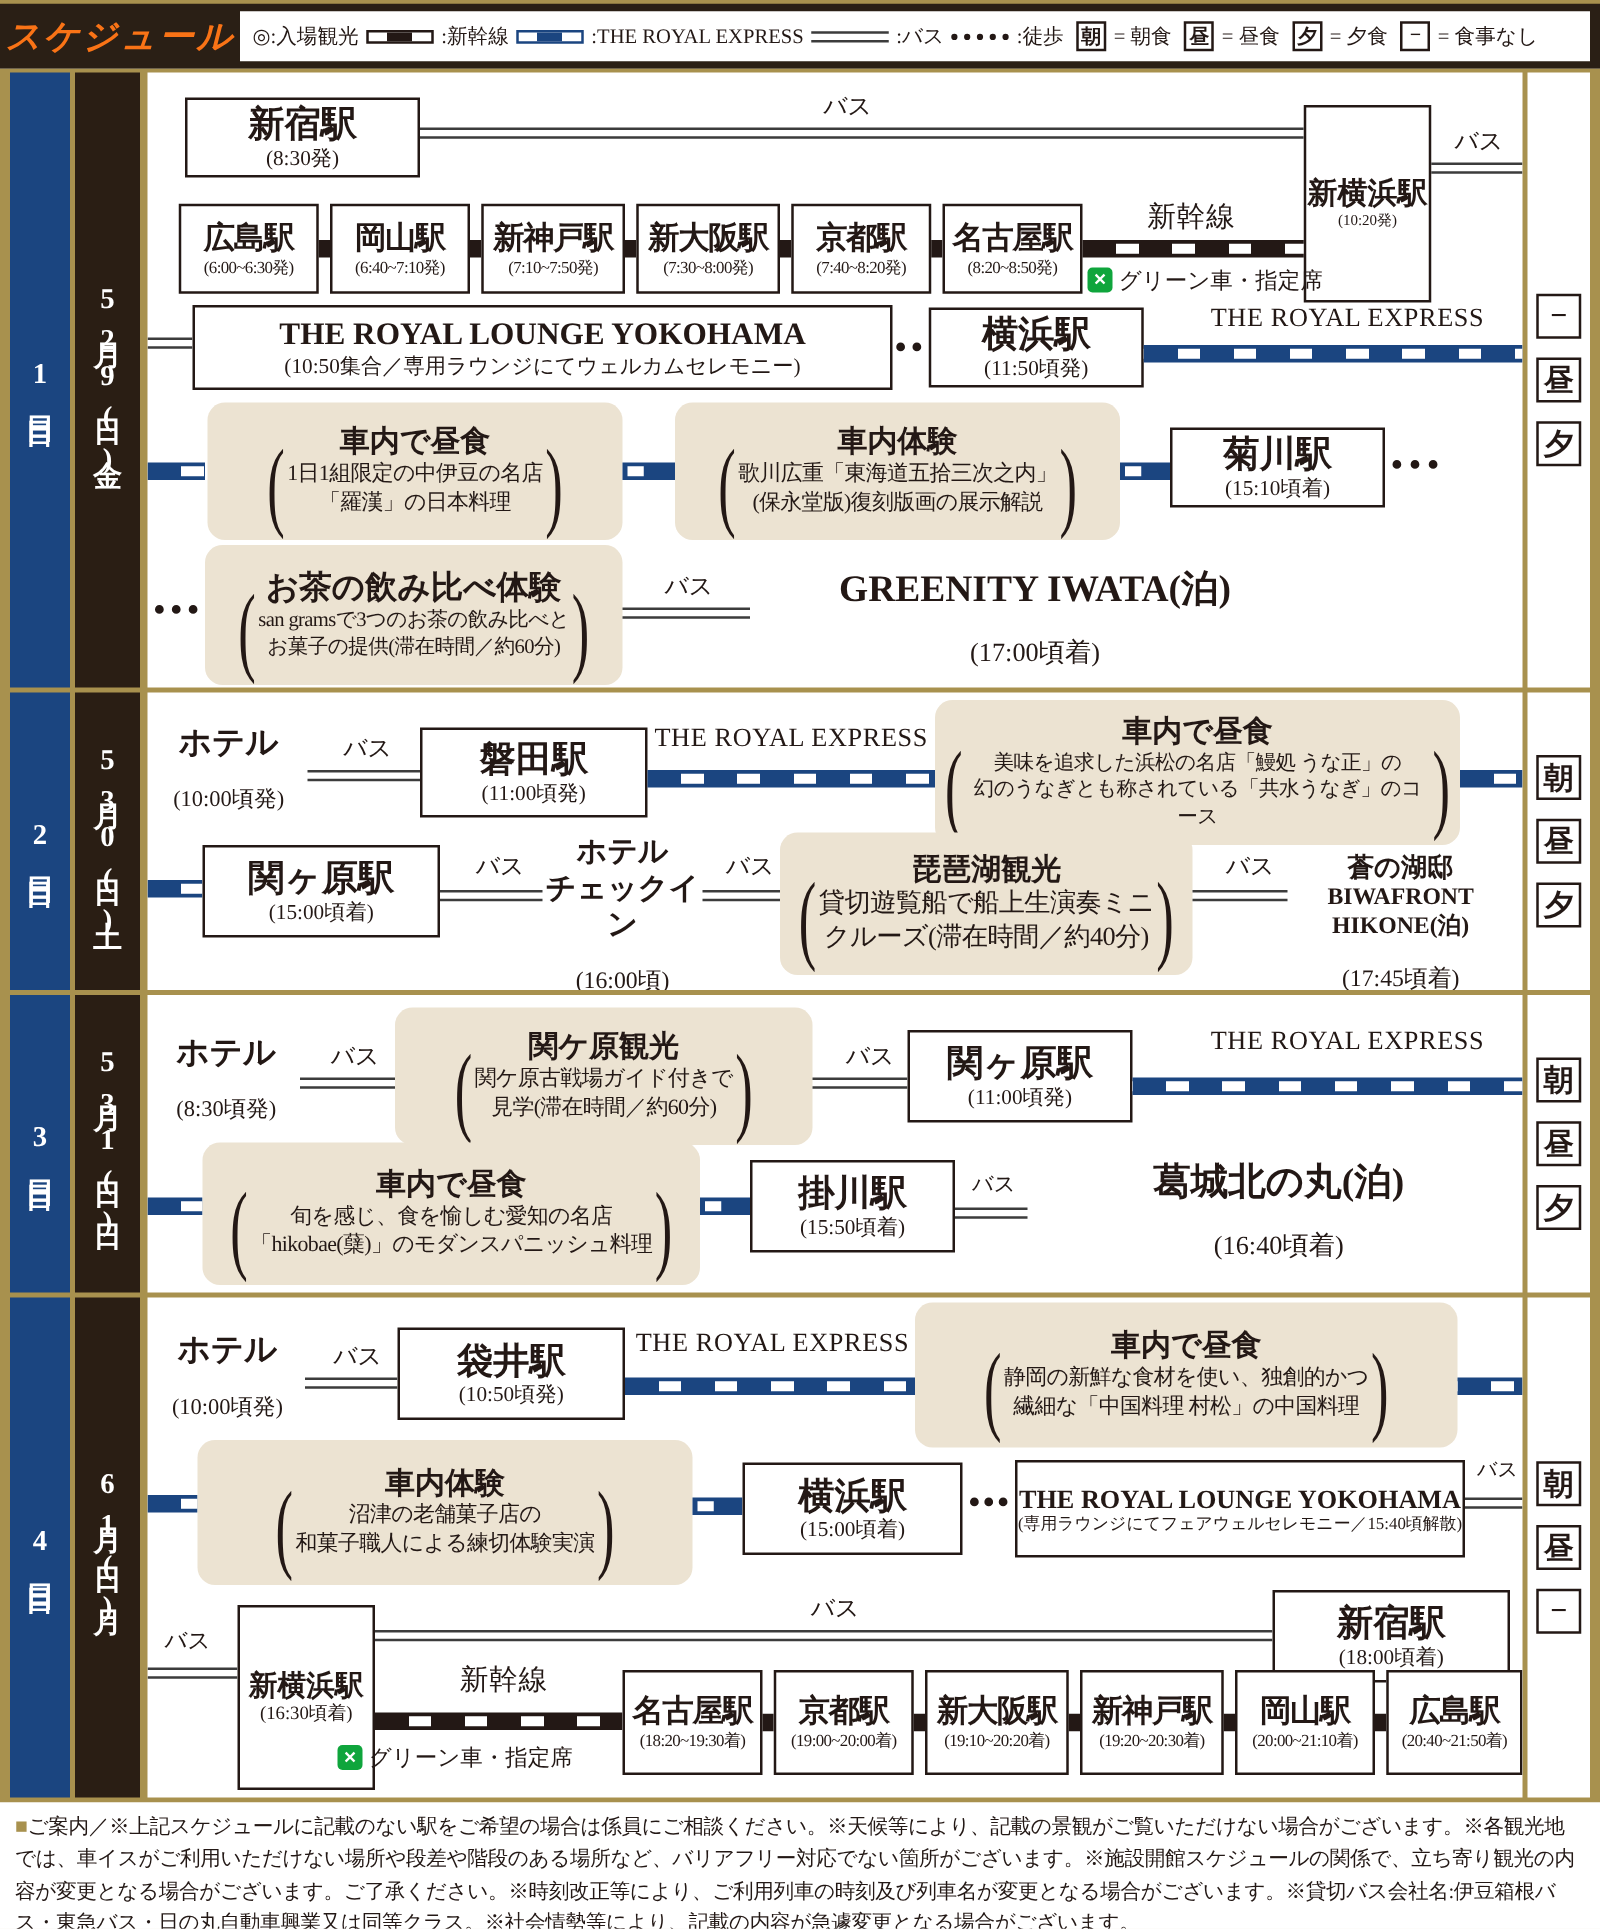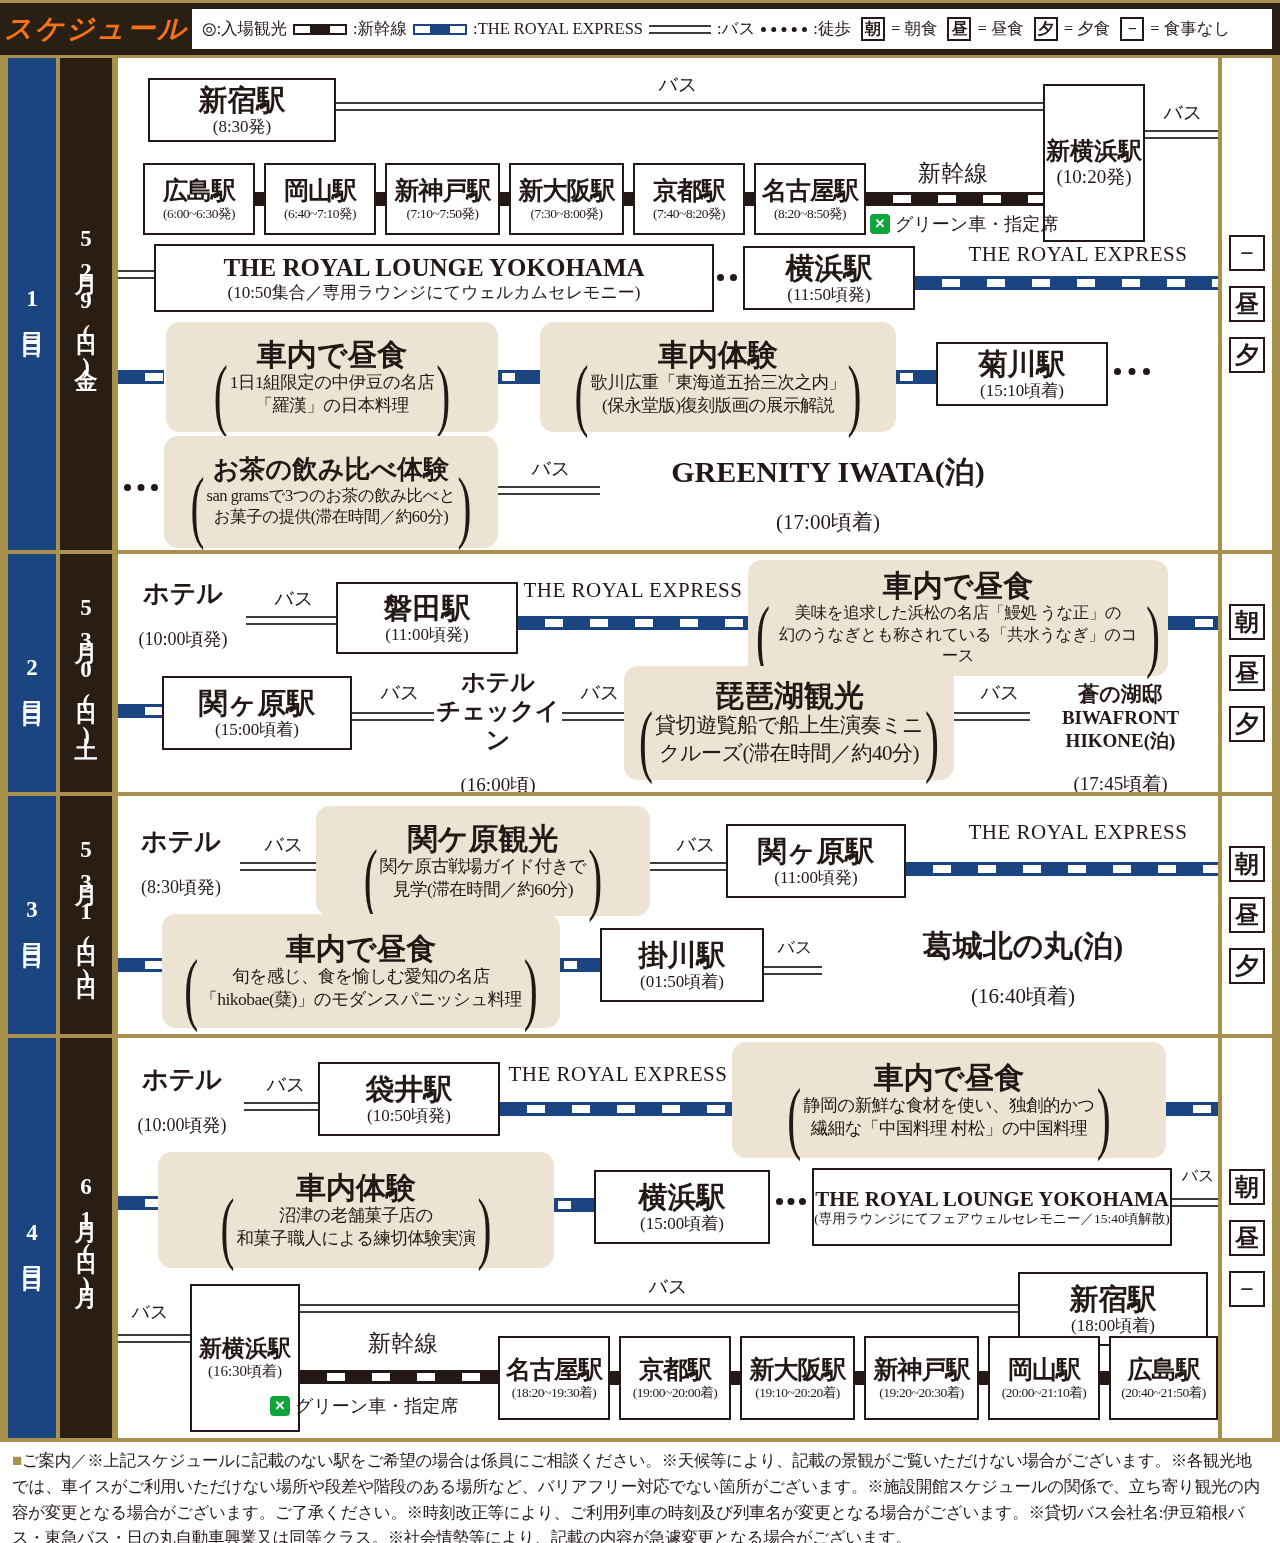--- a/index.html
+++ b/index.html
@@ -37,21 +37,21 @@
 
 
 .box{position:absolute;border:2px solid #231815;background:#fff;display:flex;flex-direction:column;
   align-items:center;justify-content:center;text-align:center;line-height:1.15;}
 .sname{font-size:29px;font-weight:bold;white-space:pre-line;}
 .stime{font-size:17px;}
 .sm .sname{font-size:25px;letter-spacing:-1px;}
 .sm .stime{font-size:13.5px;letter-spacing:-0.5px;}
 .act{position:absolute;background:#ece3d2;border-radius:14px;display:flex;flex-direction:column;
   align-items:center;justify-content:center;text-align:center;padding:4px 6px;}
-.atitle{font-size:30px;font-weight:bold;line-height:1.1;}
+.atitle{font-size:24px;font-weight:bold;line-height:1.1;}
 .prow{display:flex;align-items:center;justify-content:center;}
 .paren{font-size:42px;font-weight:400;transform:scaleY(1.9);line-height:1;padding:0 2px;}
 .adesc{font-size:17.5px;line-height:1.3;white-space:pre-line;letter-spacing:-0.5px;}
 .plain{position:absolute;text-align:center;line-height:1.2;}
 .pname{font-size:26px;font-weight:bold;white-space:pre-line;}
 .pname.big{font-size:30px;}
 .pname.md{font-size:21px;}
 .ptime{font-size:19px;font-weight:normal;margin-top:20px;}
 
 
@@ -117,21 +117,21 @@
     <div class="content">
 
       <div class="box" style="left:30px;top:20px;width:188px;height:64px;">
         <div class="sname">新宿駅</div>
         <div class="stime">(8:30発)</div>
       </div>
       <div class="lbl" style="left:500px;top:14px;width:120px;">バス</div>
       <div class="bus" style="left:218px;top:44px;width:707px;"></div>
       <div class="box" style="left:925px;top:26px;width:102px;height:158px;">
         <div class="sname" style="font-size:24px;">新横浜駅</div>
-        <div class="stime" style="font-size:19px;">(10:20発)</div>
+        <div class="stime" style="font-size:12px;">(10:20発)</div>
       </div>
       <div class="lbl" style="left:1030px;top:42px;width:70px;">バス</div>
       <div class="bus" style="left:1027px;top:72px;width:73px;"></div>
 
       <div class="box sm" style="left:25px;top:105px;width:112px;height:72px;">
         <div class="sname">広島駅</div>
         <div class="stime">(6:00~6:30発)</div>
       </div>
       <div class="conn" style="left:137px;top:134px;"></div>
       <div class="box sm" style="left:146px;top:105px;width:112px;height:72px;">
@@ -336,21 +336,21 @@
         <div class="prow">
           <span class="paren">(</span>
           <div class="adesc">旬を感じ、食を愉しむ愛知の名店
 「hikobae(蘖)」のモダンスパニッシュ料理</div>
           <span class="paren">)</span>
         </div>
       </div>
       <div class="bconn" style="left:442px;top:162px;width:40px;"></div>
       <div class="box" style="left:482px;top:132px;width:164px;height:74px;">
         <div class="sname">掛川駅</div>
-        <div class="stime">(01:50頃着)</div>
+        <div class="stime">(15:50頃着)</div>
       </div>
       <div class="lbl" style="left:652px;top:140px;width:50px;font-size:17px;">バス</div>
       <div class="bus" style="left:646px;top:170px;width:58px;"></div>
       <div class="plain" style="left:710px;top:132px;width:390px;">
         <div class="pname big">葛城北の丸(泊)</div>
         <div class="ptime" style="font-size:21px;">(16:40頃着)</div>
       </div>
     </div>
     <div class="mealcol">
       <div class="meal">朝</div>

